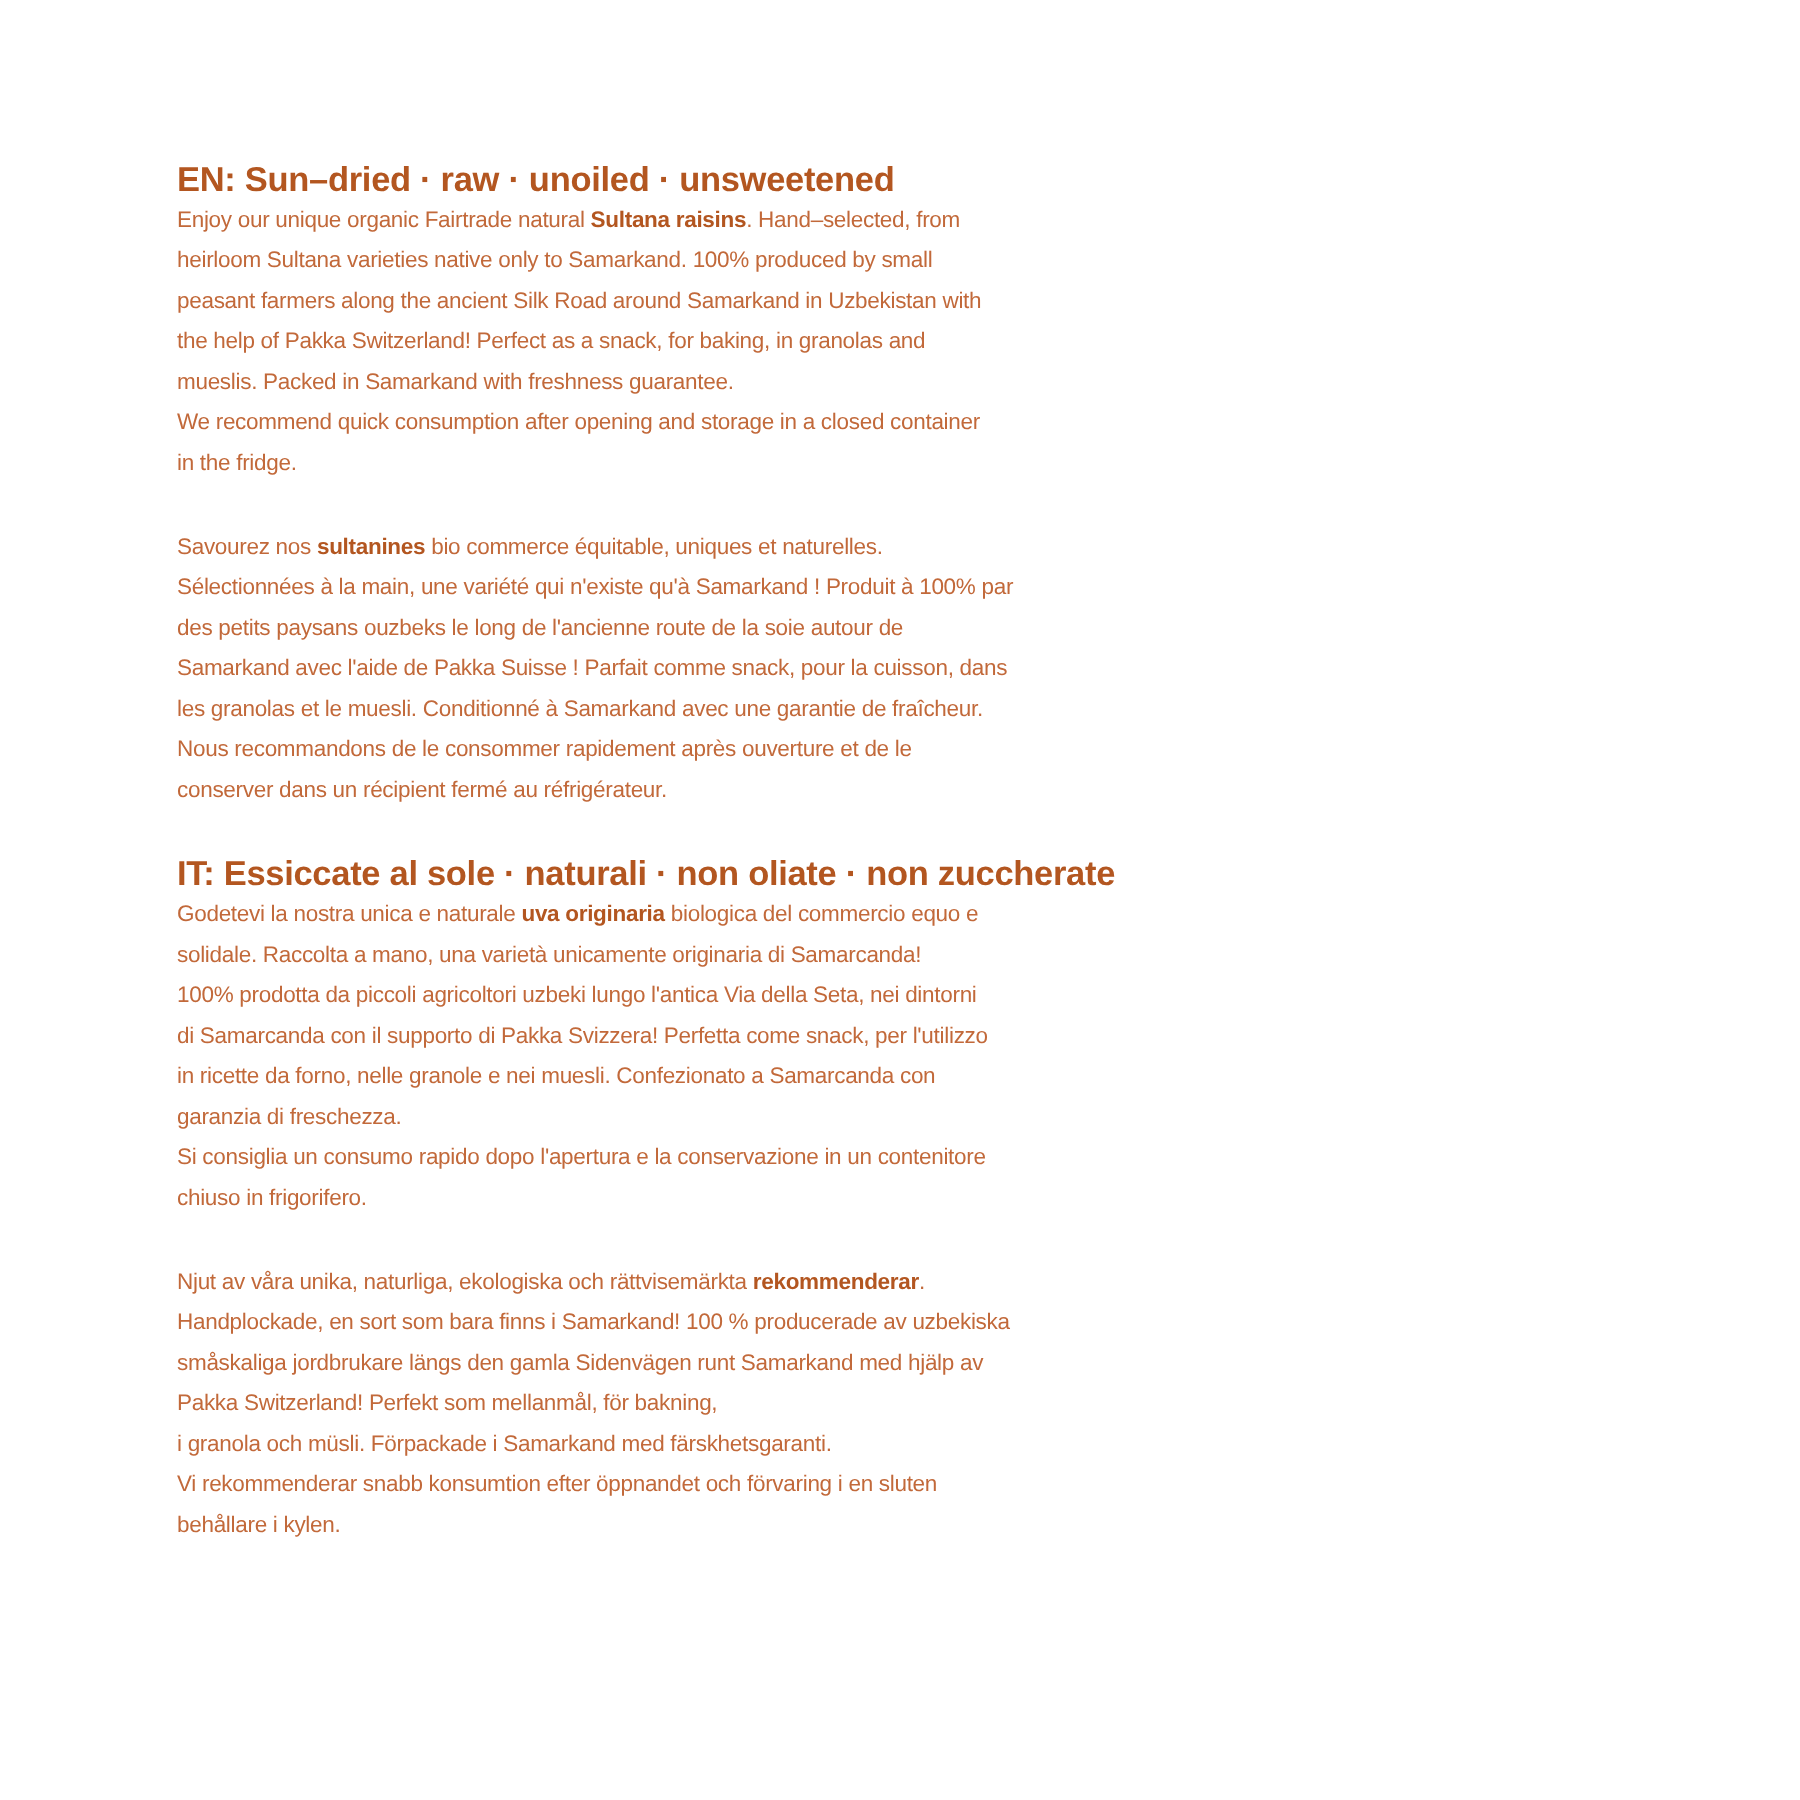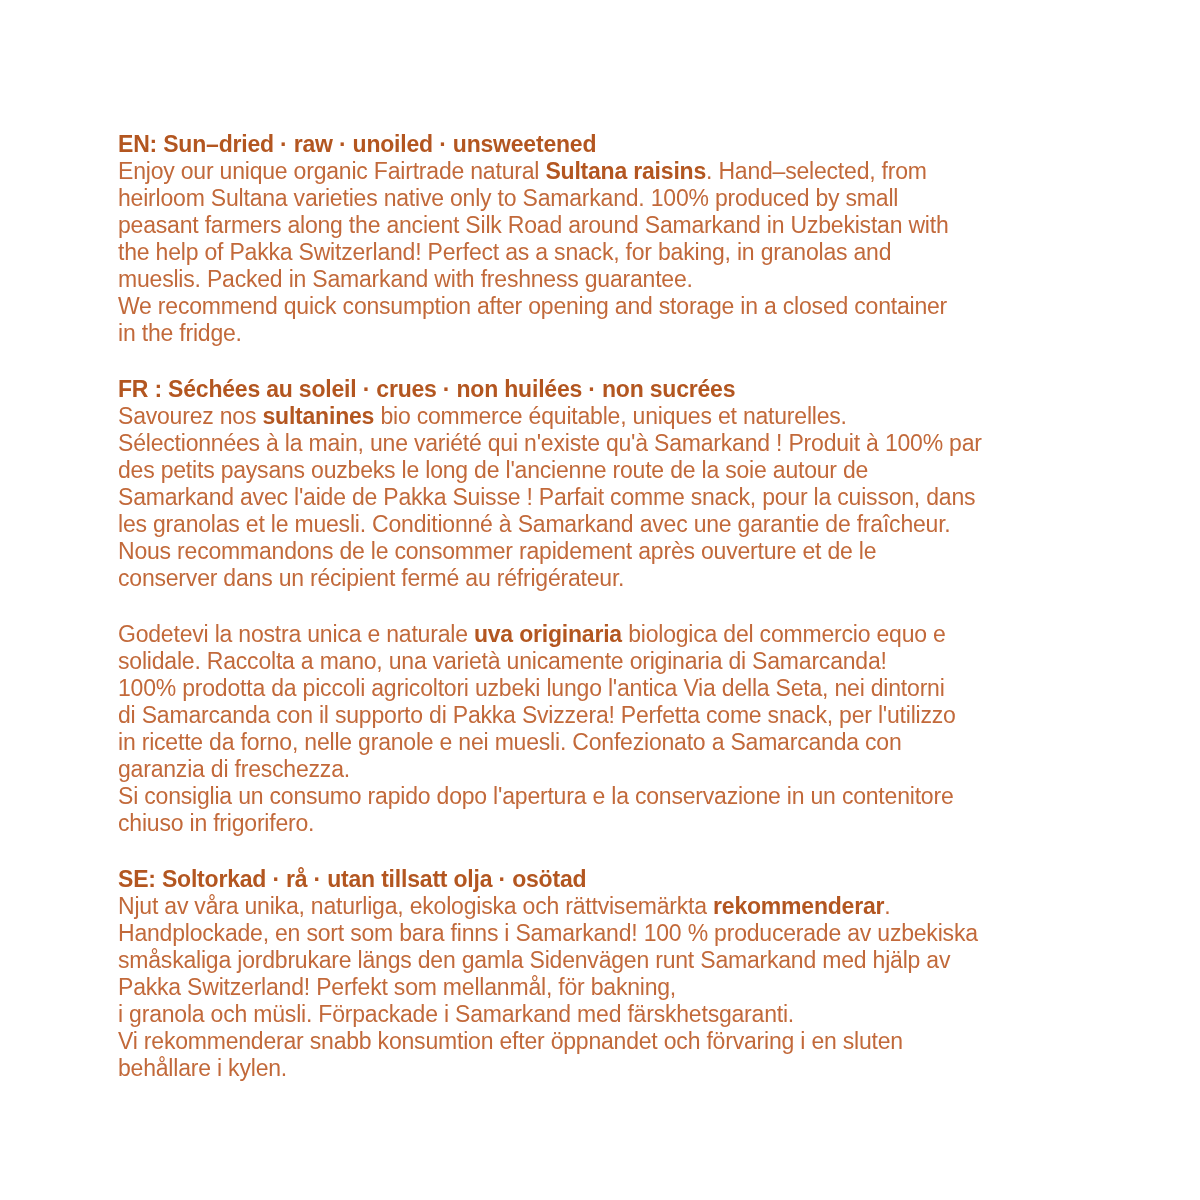--- a/index.html
+++ b/index.html
@@ -13,35 +13,34 @@
     position: relative;
     overflow: hidden;
     font-family: "Liberation Sans", sans-serif;
     background: var(--bg, #ffffff);
   }
   .panel {
     position: absolute;
     left: 118px;
     top: 106px;
     width: 1010px;
-    margin-top: 25px;
   }
   .lang-section {
     margin: 0 0 29px 0;
   }
   .lang-heading {
     font-size: 23px;
     line-height: 27px;
     font-weight: bold;
     color: var(--heading-color, #b35620);
     margin: 0;
     letter-spacing: -0.2px;
   }
   .lang-body {
-    font-size: 23px;
+    font-size: 15px;
     line-height: 27px;
     color: var(--body-color, #c2693a);
     margin: 0;
     white-space: pre-line;
     letter-spacing: -0.2px;
   }
   .lang-body b {
     color: var(--heading-color, #b35620);
     font-weight: bold;
   }
@@ -56,43 +55,42 @@
     <p class="lang-body">Enjoy our unique organic Fairtrade natural <b>Sultana raisins</b>. Hand–selected, from
 heirloom Sultana varieties native only to Samarkand. 100% produced by small
 peasant farmers along the ancient Silk Road around Samarkand in Uzbekistan with
 the help of Pakka Switzerland! Perfect as a snack, for baking, in granolas and
 mueslis. Packed in Samarkand with freshness guarantee.
 We recommend quick consumption after opening and storage in a closed container
 in the fridge.</p>
   </section>
 
   <section class="lang-section">
-    <h2 class="lang-heading">FR : Séchées au soleil · crues · non huilées · non sucrées</h2>
     <p class="lang-body">Savourez nos <b>sultanines</b> bio commerce équitable, uniques et naturelles.
 Sélectionnées à la main, une variété qui n'existe qu'à Samarkand ! Produit à 100% par
 des petits paysans ouzbeks le long de l'ancienne route de la soie autour de
 Samarkand avec l'aide de Pakka Suisse ! Parfait comme snack, pour la cuisson, dans
 les granolas et le muesli. Conditionné à Samarkand avec une garantie de fraîcheur.
 Nous recommandons de le consommer rapidement après ouverture et de le
 conserver dans un récipient fermé au réfrigérateur.</p>
   </section>
 
   <section class="lang-section">
+    <h2 class="lang-heading">IT: Essiccate al sole · naturali · non oliate · non zuccherate</h2>
     <p class="lang-body">Godetevi la nostra unica e naturale <b>uva originaria</b> biologica del commercio equo e
 solidale. Raccolta a mano, una varietà unicamente originaria di Samarcanda!
 100% prodotta da piccoli agricoltori uzbeki lungo l'antica Via della Seta, nei dintorni
 di Samarcanda con il supporto di Pakka Svizzera! Perfetta come snack, per l'utilizzo
 in ricette da forno, nelle granole e nei muesli. Confezionato a Samarcanda con
 garanzia di freschezza.
 Si consiglia un consumo rapido dopo l'apertura e la conservazione in un contenitore
 chiuso in frigorifero.</p>
   </section>
 
   <section class="lang-section">
-    <h2 class="lang-heading">SE: Soltorkad · rå · utan tillsatt olja · osötad</h2>
     <p class="lang-body">Njut av våra unika, naturliga, ekologiska och rättvisemärkta <b>rekommenderar</b>.
 Handplockade, en sort som bara finns i Samarkand! 100 % producerade av uzbekiska
 småskaliga jordbrukare längs den gamla Sidenvägen runt Samarkand med hjälp av
 Pakka Switzerland! Perfekt som mellanmål, för bakning,
 i granola och müsli. Förpackade i Samarkand med färskhetsgaranti.
 Vi rekommenderar snabb konsumtion efter öppnandet och förvaring i en sluten
 behållare i kylen.</p>
   </section>
 
 </main>

